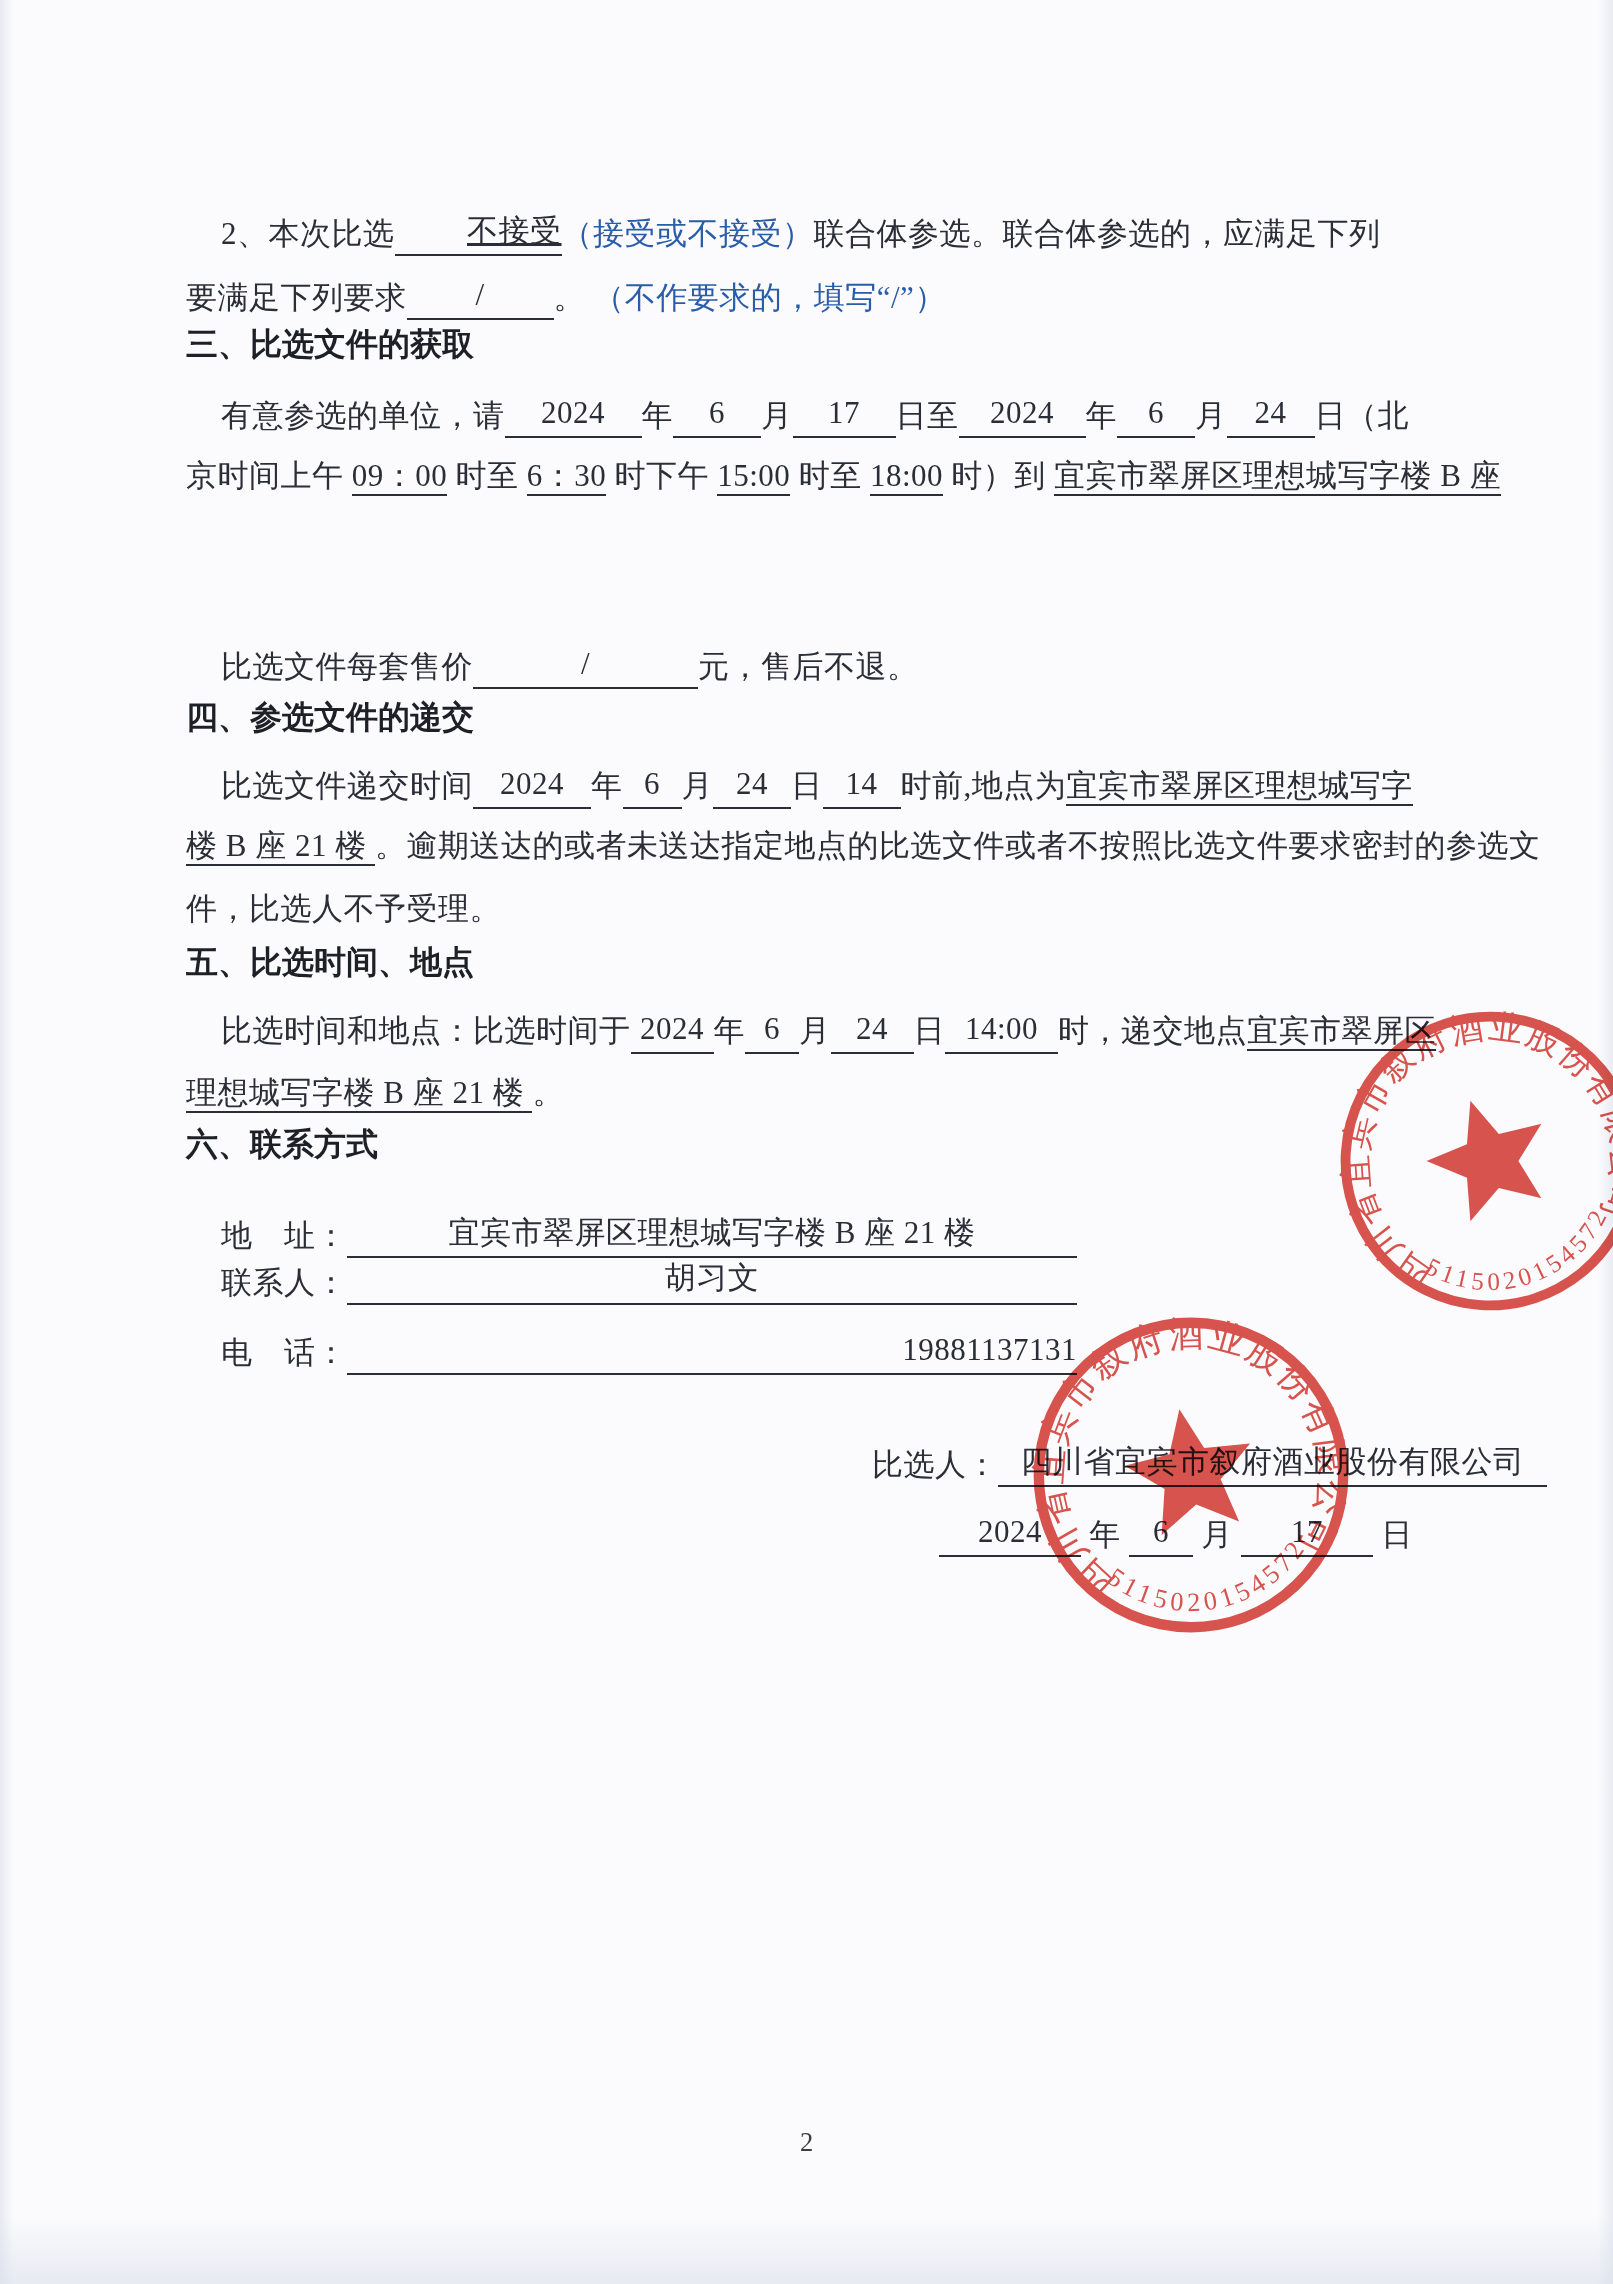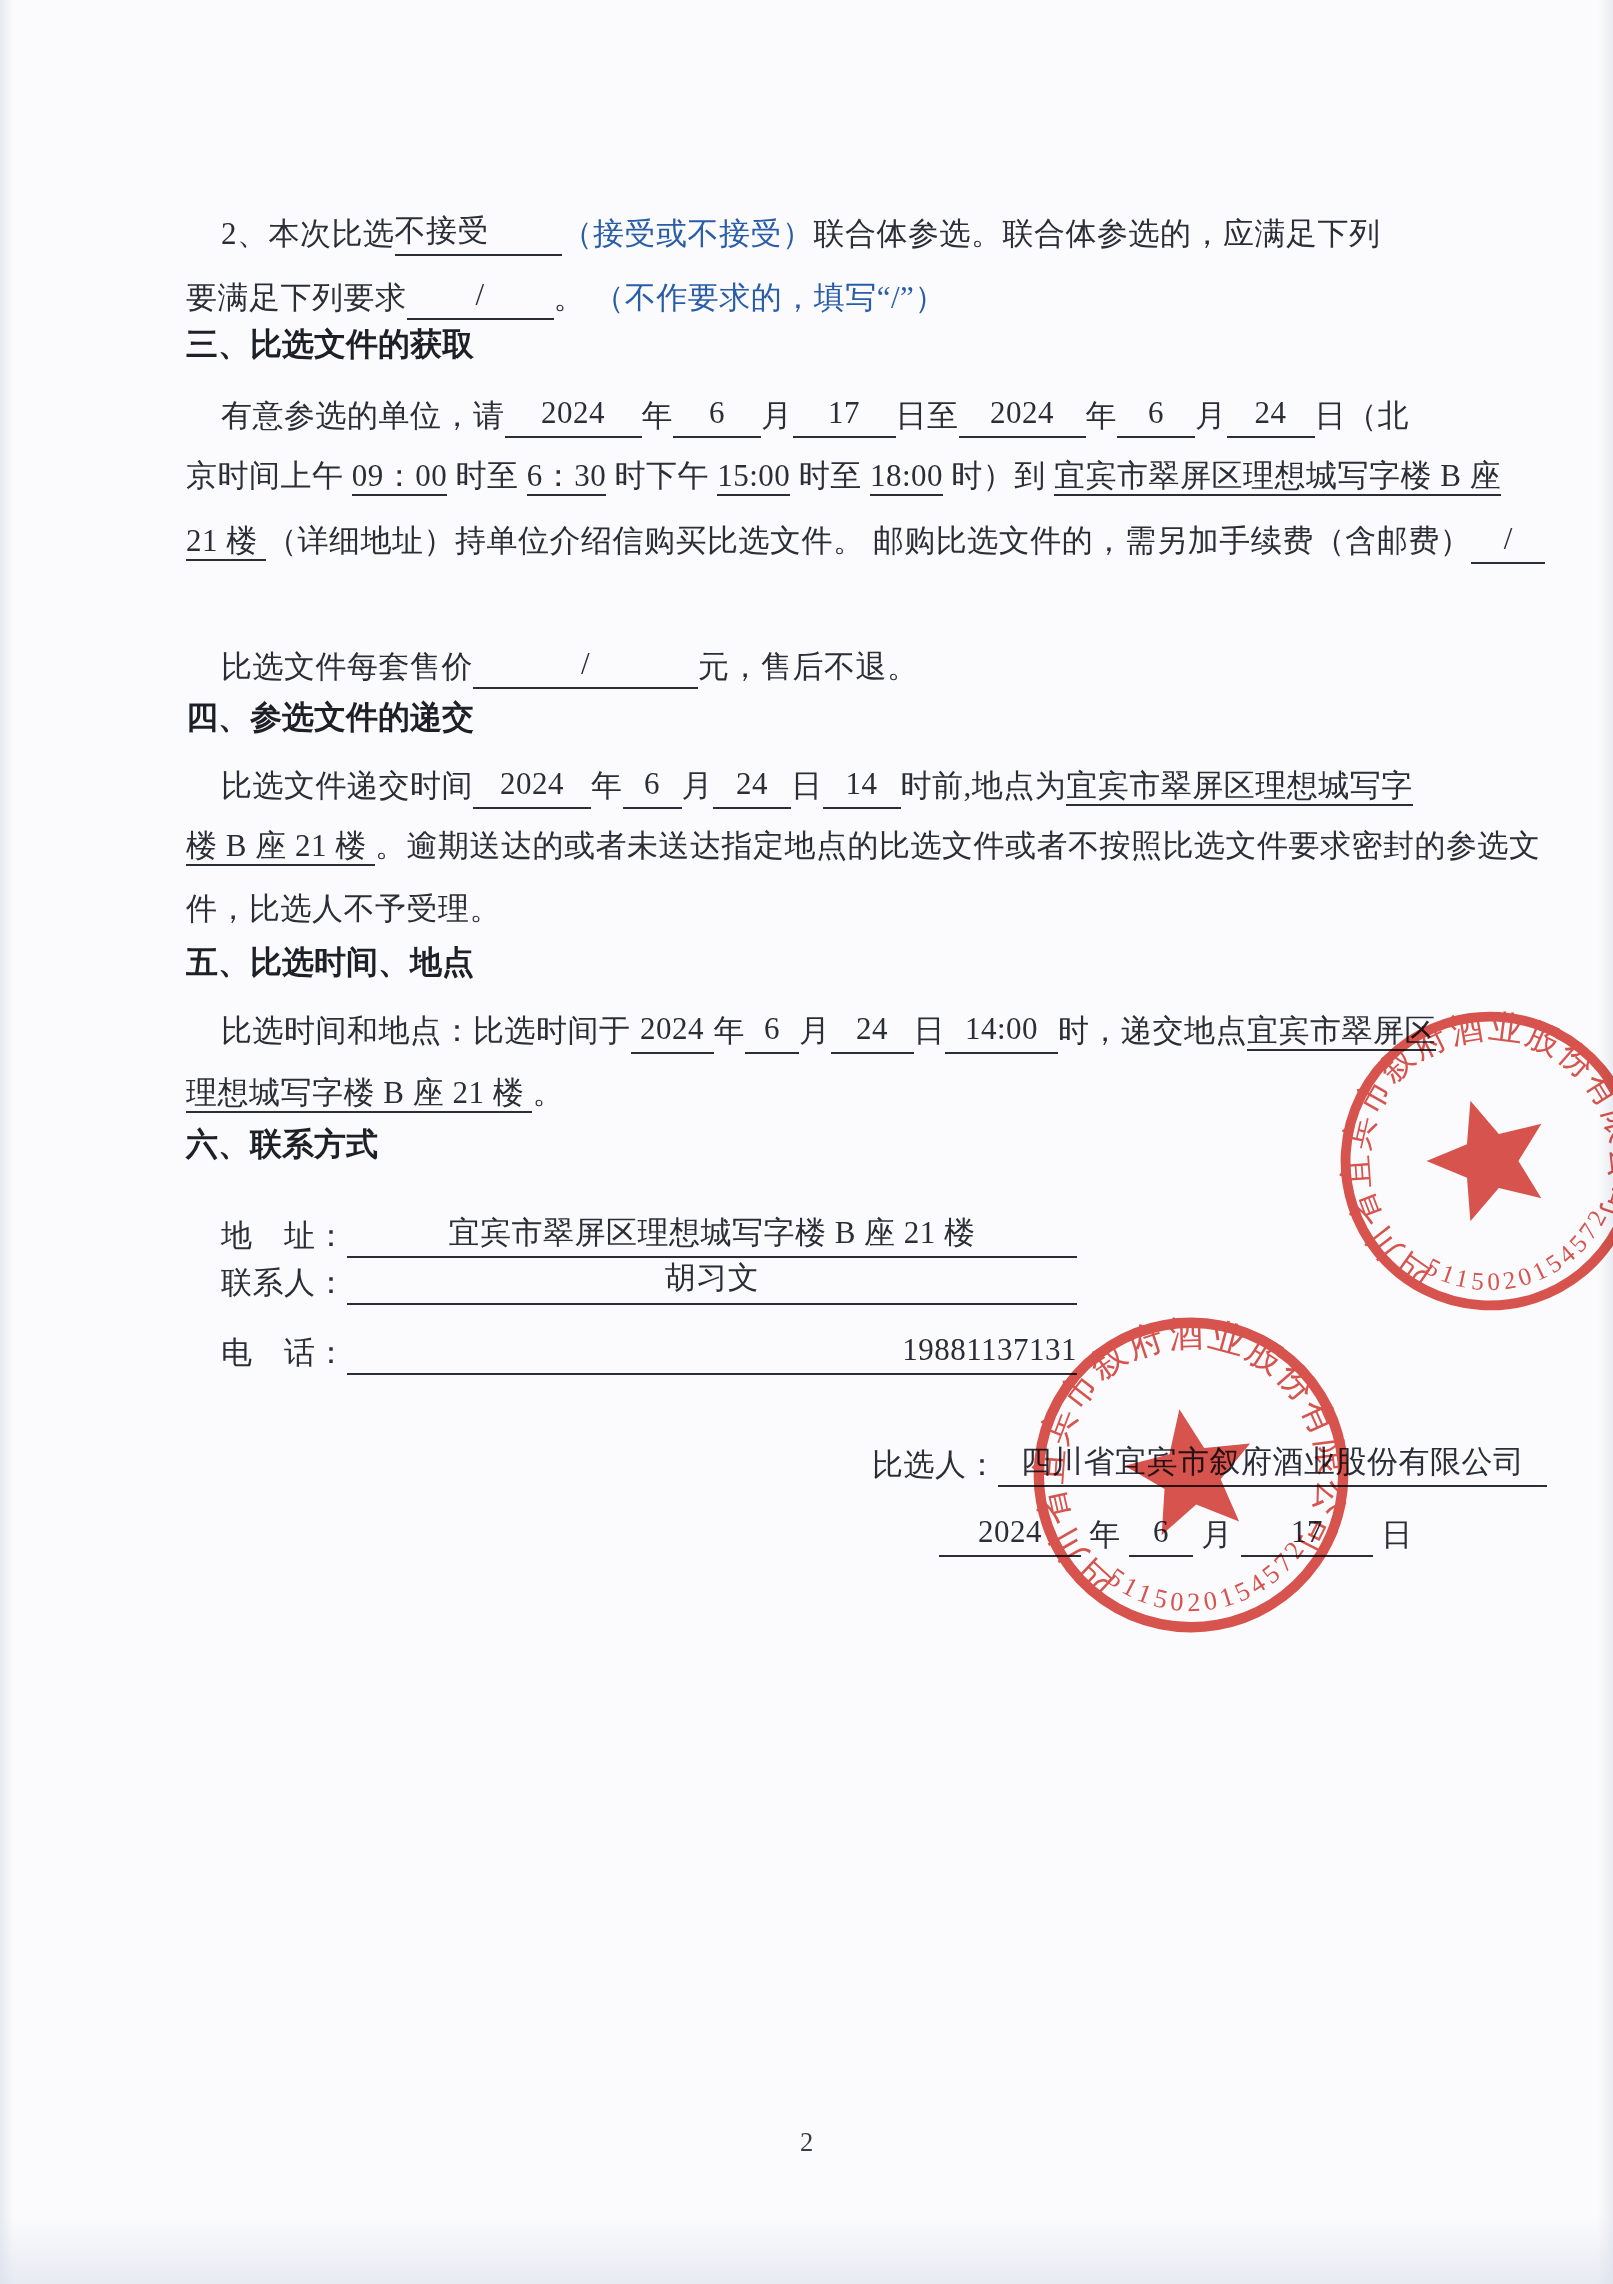--- a/index.html
+++ b/index.html
@@ -27,27 +27,26 @@
   .pageno{ position:absolute; left:0; width:1613px; text-align:center;
     font-size:26.5px; color:#3a3c46; }
   .seal{ position:absolute; mix-blend-mode:multiply; opacity:.92; pointer-events:none; }
   .seal svg{ display:block; }
 </style>
 </head>
 <body>
 
 <div class="page">
 
-  <div class="ln" style="left:221px;top:208px"><span>2、本次比选</span><span class="u blank" style="width: 167px; text-align: left;">不接受</span><span class="blue">（接受或不接受）</span><span>联合体参选。联合体参选的，应满足下列</span></div>
+  <div class="ln" style="left:221px;top:208px"><span>2、本次比选</span><span class="u blank" style="width: 167px; text-align: right; text-decoration: underline;">不接受</span><span class="blue">（接受或不接受）</span><span>联合体参选。联合体参选的，应满足下列</span></div>
   <div class="ln" style="left:186px;top:272px"><span>要满足下列要求</span><span class="u blank" style="width: 147px; text-align: center;">/</span><span>。 </span><span class="blue">（不作要求的，填写“/”）</span></div>
 
   <div class="hd" style="left:186px;top:323px">三、比选文件的获取</div>
   <div class="ln" style="left:221px;top:390px"><span>有意参选的单位，请</span><span class="u blank" style="width: 137px; text-align: center;">2024</span><span>年</span><span class="u blank" style="width: 88px; text-align: center;">6</span><span>月</span><span class="u blank" style="width: 103px; text-align: center;">17</span><span>日至</span><span class="u blank" style="width: 127px; text-align: center;">2024</span><span>年</span><span class="u blank" style="width: 78px; text-align: center;">6</span><span>月</span><span class="u blank" style="width: 88px; text-align: center;">24</span><span>日（北</span></div>
   <div class="ln" style="left:186px;top:453px"><span>京时间上午 </span><span class="u">09：00</span><span> 时至 </span><span class="u">6：30</span><span> 时下午 </span><span class="u">15:00</span><span> 时至 </span><span class="u">18:00</span><span> 时）到 </span><span class="u">宜宾市翠屏区理想城写字楼 B 座</span></div>
-  <div class="ln" style="left:186px;top:516px"><span class="u">21 楼 </span><span>（详细地址）持单位介绍信购买比选文件。 邮购比选文件的，需另加手续费（含邮费）</span><span class="u blank" style="width: 74px; text-align: center;">/</span></div>
   <div class="ln" style="left:221px;top:641px"><span>比选文件每套售价</span><span class="u blank" style="width: 225px; text-align: center;">/</span><span>元，售后不退。</span></div>
 
   <div class="hd" style="left:186px;top:696px">四、参选文件的递交</div>
   <div class="ln" style="left:221px;top:761px"><span>比选文件递交时间</span><span class="u blank" style="width: 118px; text-align: center;">2024</span><span>年</span><span class="u blank" style="width: 59px; text-align: center;">6</span><span>月</span><span class="u blank" style="width: 78px; text-align: center;">24</span><span>日</span><span class="u blank" style="width: 78px; text-align: center;">14</span><span>时前,地点为</span><span class="u">宜宾市翠屏区理想城写字</span></div>
   <div class="ln" style="left:186px;top:823px"><span class="u">楼 B 座 21 楼 </span><span>。逾期送达的或者未送达指定地点的比选文件或者不按照比选文件要求密封的参选文</span></div>
   <div class="ln" style="left:186px;top:886px"><span>件，比选人不予受理。</span></div>
 
   <div class="hd" style="left:186px;top:941px">五、比选时间、地点</div>
   <div class="ln" style="left:221px;top:1006px"><span>比选时间和地点：比选时间于</span><span class="u blank" style="width: 83px; text-align: center;">2024</span><span>年</span><span class="u blank" style="width: 54px; text-align: center;">6</span><span>月</span><span class="u blank" style="width: 83px; text-align: center;">24</span><span>日</span><span class="u blank" style="width: 113px; text-align: center;">14:00</span><span>时，递交地点</span><span class="u">宜宾市翠屏区</span></div>
   <div class="ln" style="left:186px;top:1070px"><span class="u">理想城写字楼 B 座 21 楼 </span><span>。</span></div>

